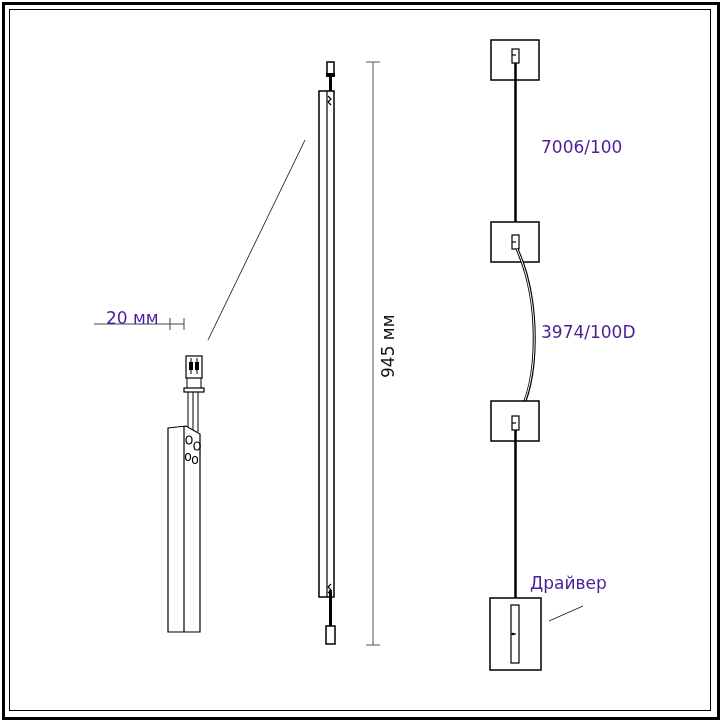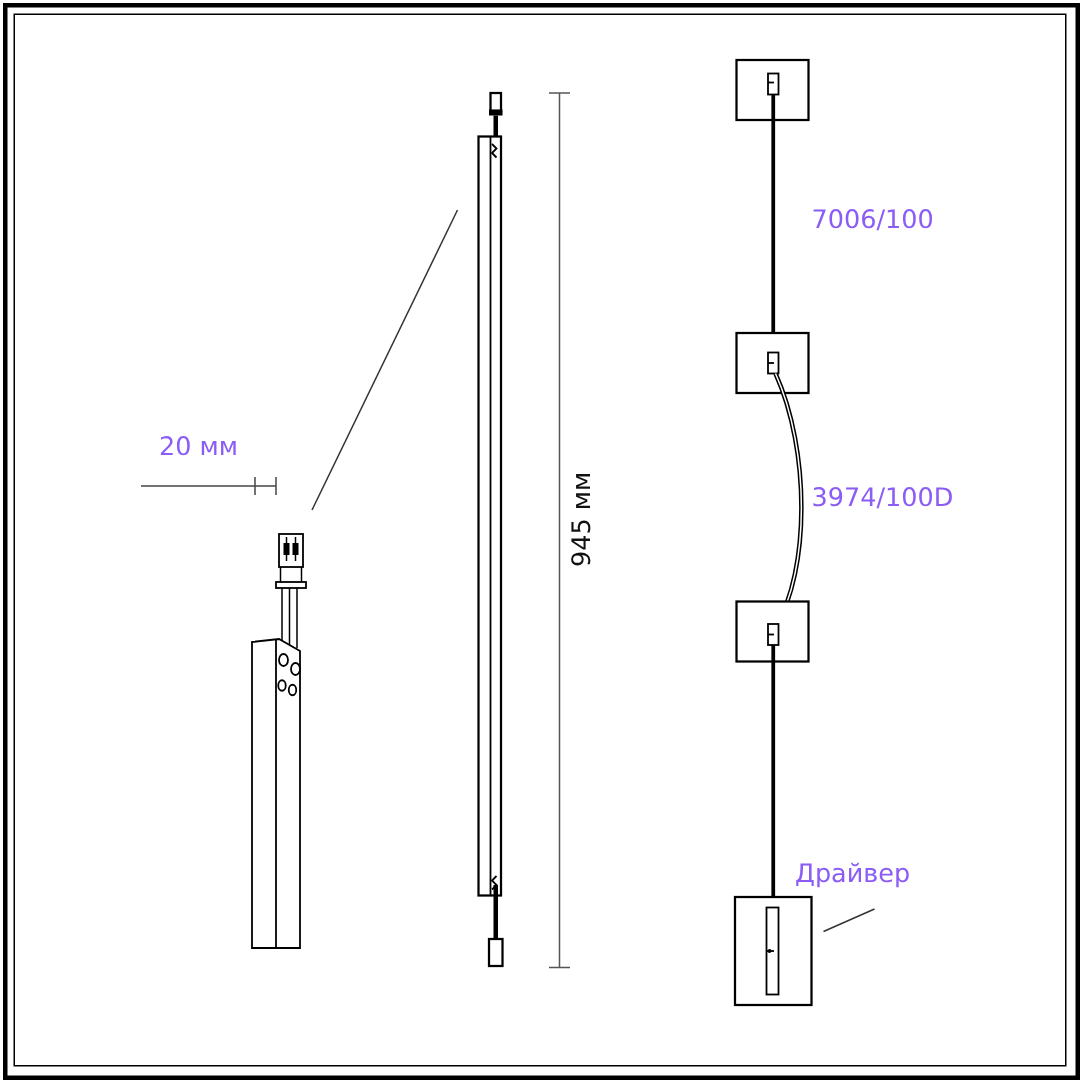--- a/index.html
+++ b/index.html
@@ -1,20 +1,20 @@
 <!DOCTYPE html>
 <html><head>
 <meta charset="utf-8">
 <style>
   html, body { margin: 0; padding: 0; background: #ffffff; }
   body { width: 720px; height: 720px; position: relative; overflow: hidden; font-family: "DejaVu Sans", "Liberation Sans", sans-serif; }
   .frame-outer { position: absolute; left: 2px; top: 2px; width: 712px; height: 712px; border: 3px solid #000; box-sizing: content-box; }
   .frame-inner { position: absolute; left: 9px; top: 9px; width: 700px; height: 700px; border: 1px solid #000; }
   svg.diagram { position: absolute; left: 0; top: 0; }
-  .label { position: absolute; color: #8b5cf6; font-size: 17px; white-space: nowrap; }
+  .label { position: absolute; color: #4c1d95; font-size: 17px; white-space: nowrap; }
   .label-vert { position: absolute; color: #111; font-size: 17px; white-space: nowrap; transform: rotate(-90deg); transform-origin: left top; }
 </style>
 </head>
 <body>
 
 <div class="frame-outer"></div>
 <div class="frame-inner"></div>
 
 <svg class="diagram" width="720" height="720" viewBox="0 0 720 720">
 
@@ -96,17 +96,17 @@
 
     <rect x="490" y="598" width="51" height="72" fill="#fff" stroke="#000" stroke-width="1.5"></rect>
     <rect x="511" y="605" width="8" height="58" fill="#fff" stroke="#000" stroke-width="1.2"></rect>
     <line x1="511" y1="634" x2="516" y2="634" stroke="#000" stroke-width="1.2"></line>
     <circle cx="513" cy="634" r="1.3" fill="#000"></circle>
 
     <line x1="549" y1="621" x2="583" y2="606" stroke="#333" stroke-width="1"></line>
   </g>
 </svg>
 
-<div class="label" style="left:106px; top:288px;">20 мм</div>
+<div class="label" style="left:106px; top:308px;">20 мм</div>
 <div class="label-vert" style="left:378px; top:378px;">945 мм</div>
 <div class="label" style="left:541px; top:137px;">7006/100</div>
 <div class="label" style="left:541px; top:322px;">3974/100D</div>
 <div class="label" style="left:530px; top:573px;">Драйвер</div>
 
 </body></html>

